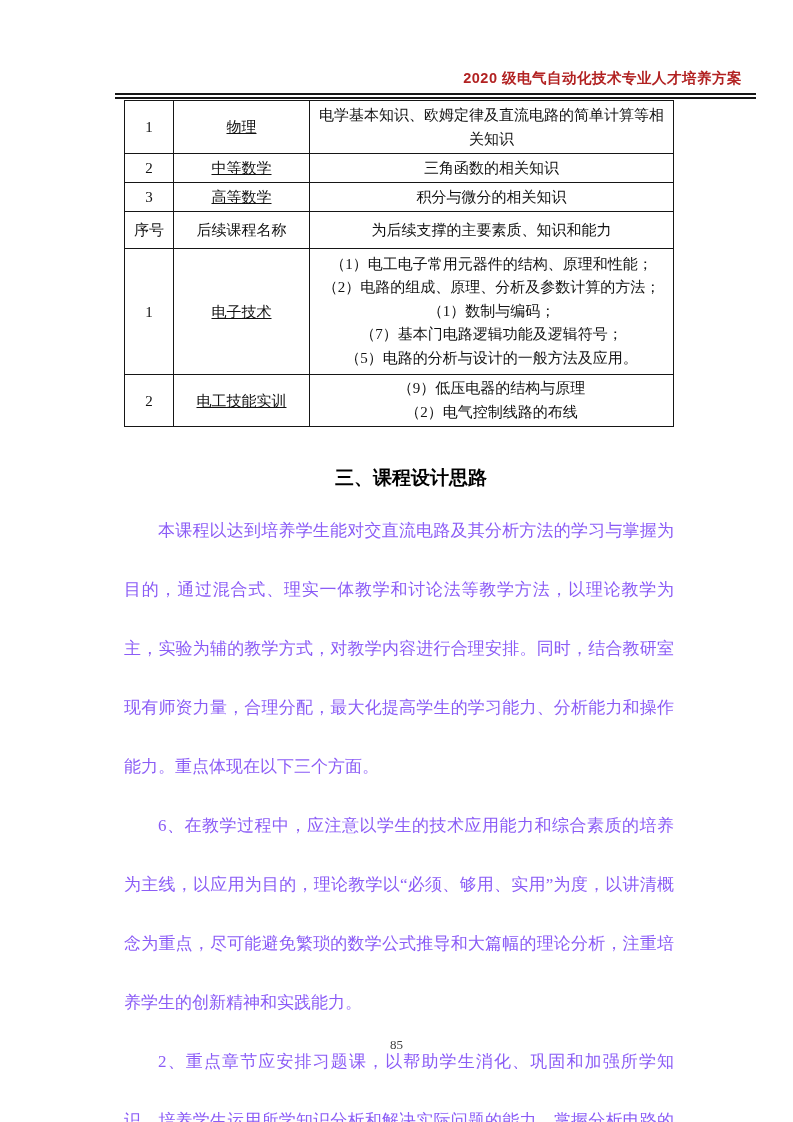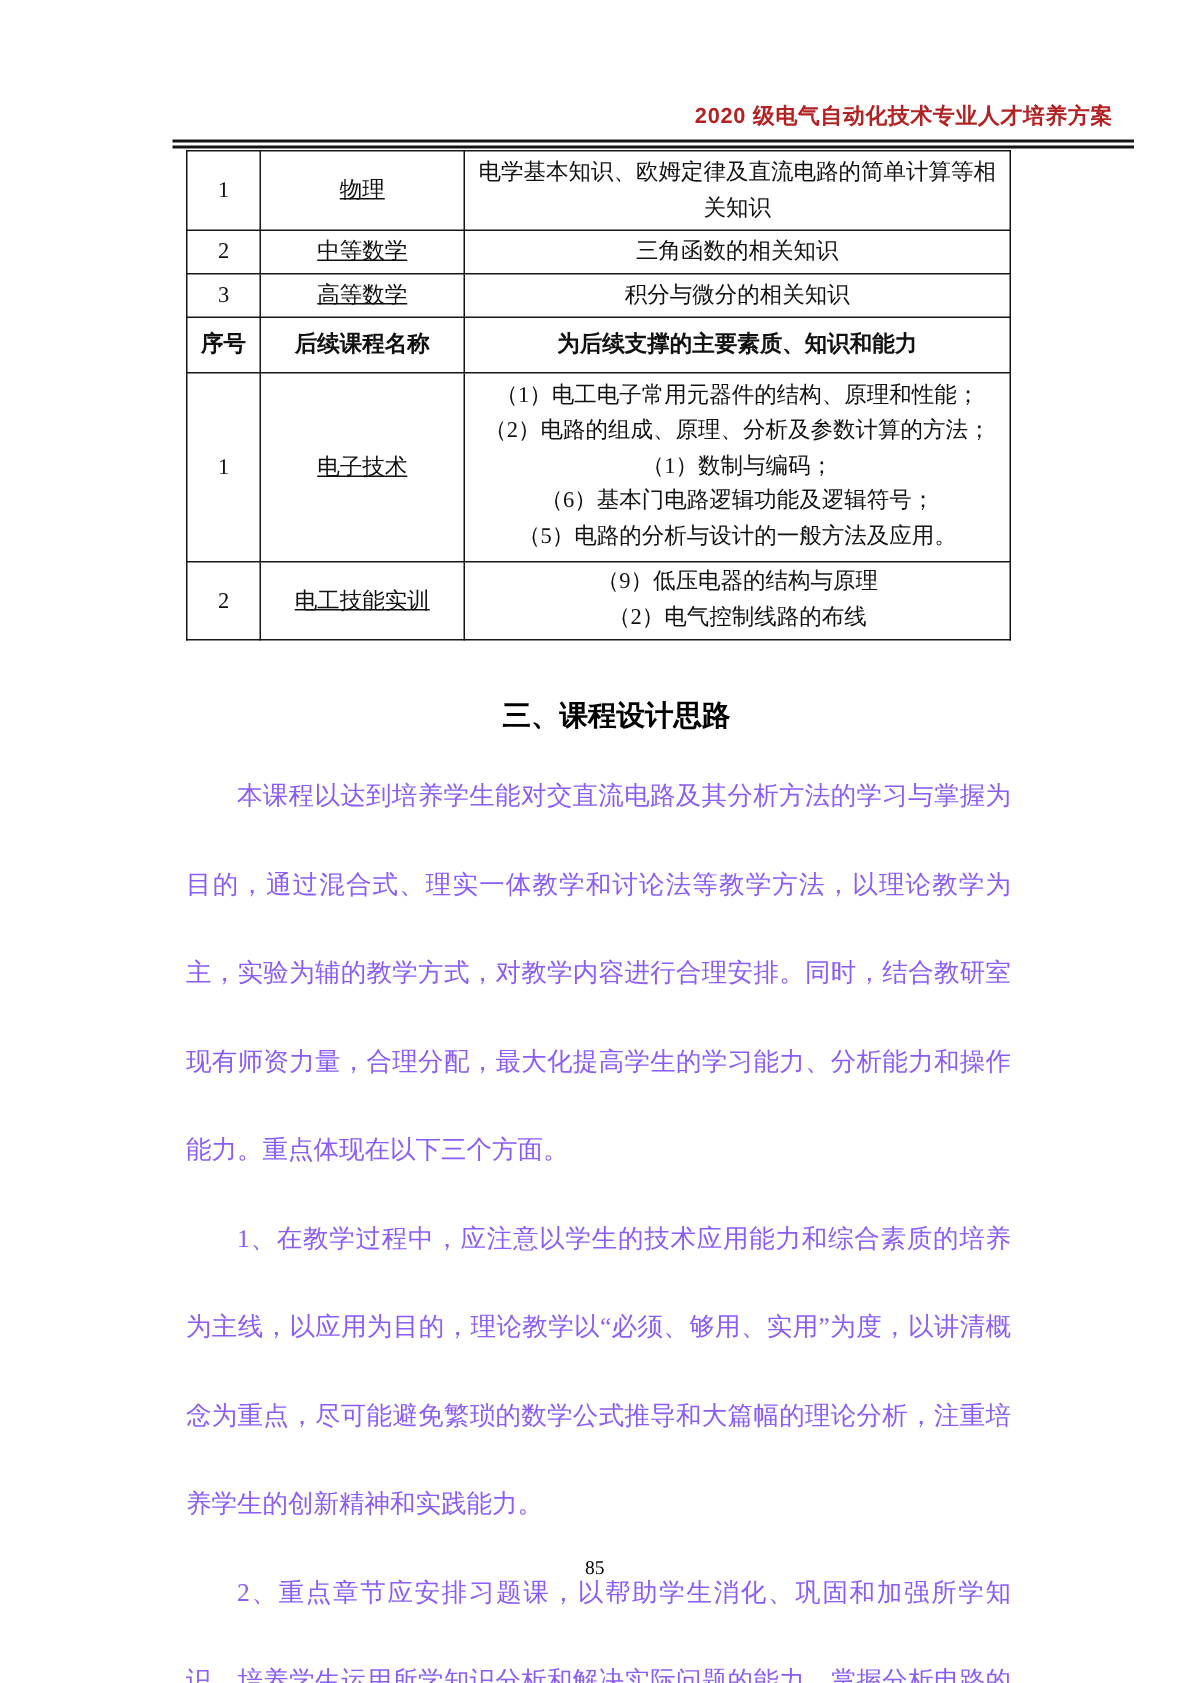--- a/index.html
+++ b/index.html
@@ -48,21 +48,21 @@
     padding: 2px 6px;
     line-height: 24px;
     font-weight: normal;
   }
   .col-num  { width: 49px; }
   .col-name { width: 136px; }
   .col-desc { width: auto; }
   .cell-num  { text-align: center; }
   .cell-name { text-align: center; padding-left: 10px; text-decoration: underline; }
   .cell-desc { text-align: center; padding-left: 9px; }
-  tr.hrow th { font-weight: bold; text-align: center; height: 32px; }
+  tr.hrow th { font-weight: normal; text-align: center; height: 32px; }
   tr.row-phys  { height: 52px; }
   tr.row-mid   { height: 28px; }
   tr.row-high  { height: 28px; }
   tr.row-elec  { height: 126px; }
   tr.row-skill { height: 52px; }
   .line { line-height: 23.5px; }
 
   
   h2.sec-heading {
     margin: 38px 0 0 0;
@@ -85,21 +85,21 @@
   }
 
   
   .pagenum {
     position: absolute;
     top: 1037px;
     left: 0;
     width: 100%;
     text-align: center;
     font-size: 13px;
-    color: #000000;
+    color: #404040;
   }
 </style>
 </head>
 <body>
 
 <div class="page">
 
   <div class="hdr">
     <div class="hdr-title" style="color: rgb(178, 34, 34);">2020 级电气自动化技术专业人才培养方案</div>
     <div class="hdr-rule"></div>
@@ -134,40 +134,40 @@
           <th>后续课程名称</th>
           <th>为后续支撑的主要素质、知识和能力</th>
         </tr>
         <tr class="row-elec">
           <td class="cell-num">1</td>
           <td class="cell-name">电子技术</td>
           <td class="cell-desc">
             <div class="line">（1）电工电子常用元器件的结构、原理和性能；</div>
             <div class="line">（2）电路的组成、原理、分析及参数计算的方法；</div>
             <div class="line">（1）数制与编码；</div>
-            <div class="line">（6）基本门电路逻辑功能及逻辑符号；</div>
+            <div class="line">（7）基本门电路逻辑功能及逻辑符号；</div>
             <div class="line">（5）电路的分析与设计的一般方法及应用。</div>
           </td>
         </tr>
         <tr class="row-skill">
           <td class="cell-num">2</td>
           <td class="cell-name">电工技能实训</td>
           <td class="cell-desc">
             <div class="line">（9）低压电器的结构与原理</div>
             <div class="line">（2）电气控制线路的布线</div>
           </td>
         </tr>
       </tbody>
     </table>
 
     <h2 class="sec-heading">三、课程设计思路</h2>
 
     <div class="paras">
       <p>本课程以达到培养学生能对交直流电路及其分析方法的学习与掌握为目的，通过混合式、理实一体教学和讨论法等教学方法，以理论教学为主，实验为辅的教学方式，对教学内容进行合理安排。同时，结合教研室现有师资力量，合理分配，最大化提高学生的学习能力、分析能力和操作能力。重点体现在以下三个方面。</p>
-      <p>1、在教学过程中，应注意以学生的技术应用能力和综合素质的培养为主线，以应用为目的，理论教学以“必须、够用、实用”为度，以讲清概念为重点，尽可能避免繁琐的数学公式推导和大篇幅的理论分析，注重培养学生的创新精神和实践能力。</p>
+      <p>6、在教学过程中，应注意以学生的技术应用能力和综合素质的培养为主线，以应用为目的，理论教学以“必须、够用、实用”为度，以讲清概念为重点，尽可能避免繁琐的数学公式推导和大篇幅的理论分析，注重培养学生的创新精神和实践能力。</p>
       <p>2、重点章节应安排习题课，以帮助学生消化、巩固和加强所学知识，培养学生运用所学知识分析和解决实际问题的能力，掌握分析电路的基本方法。</p>
     </div>
 
   </div>
 
   <div class="pagenum">85</div>
 
 </div>
 
 </body></html>

